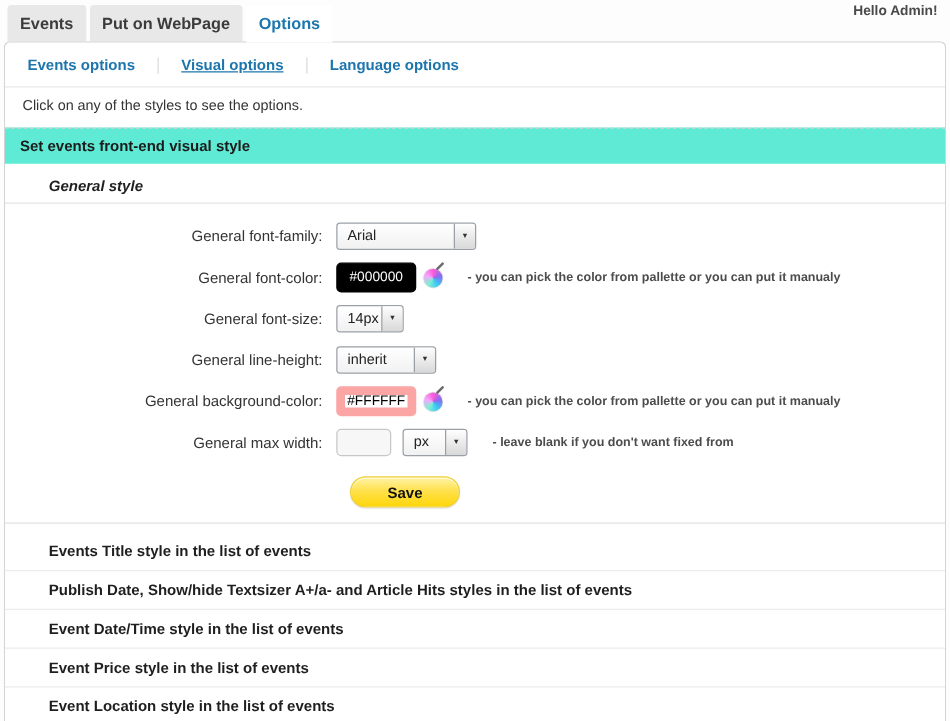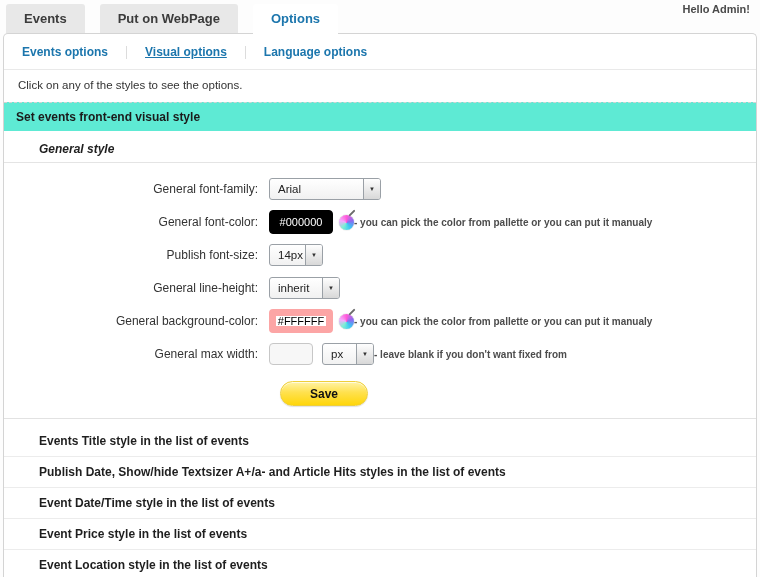--- a/index.html
+++ b/index.html
@@ -6,21 +6,21 @@
   html, body { width: 760px; height: 577px; overflow: hidden; }
   body {
     font-family: "Liberation Sans", sans-serif;
     background: #fdfdfd;
     color: #333;
   }
 
   
   .topbar { position: relative; height: 33px; display: flex; align-items: flex-end; padding-left: 6px; }
   .tab {
-    height: 29px; line-height: 29px; padding: 0 18px; margin-right: 15px;
+    height: 29px; line-height: 29px; padding: 0 10px; margin-right: 3px;
     background: #e8e8e8; color: #3b3b3b; font-weight: 700; font-size: 13px;
     border-radius: 3px 3px 0 0; cursor: pointer; white-space: nowrap;
   }
   .tab.active {
     background: #fff; color: #1c76ad; height: 30px; line-height: 30px;
     margin-bottom: -1px; position: relative; z-index: 3;
   }
   .greeting { position: absolute; top: 3px; right: 10px; font-size: 11px; font-weight: 700; color: #4a4a4a; }
 
   
@@ -46,36 +46,36 @@
 
   .general-head {
     padding: 11px 0 6px 35px; font-size: 12px; font-weight: 700; font-style: italic;
     color: #1f1f1f; border-bottom: 1px solid #e4e4e4; cursor: pointer;
   }
 
   
   .gform { border-bottom: 1px solid #e2e2e2; padding: 5px 0 12px; }
   .frow { display: flex; align-items: center; margin: 9px 0; min-height: 24px; }
   .flabel { width: 265px; text-align: right; padding-right: 11px; font-size: 12px; color: #333; flex: none; }
-  .fhelp { margin-left: 0; font-size: 10px; font-weight: 700; color: #4c4c4c; }
+  .fhelp { margin-left: 20px; font-size: 10px; font-weight: 700; color: #4c4c4c; }
 
   
   .fselect {
     display: inline-flex; align-items: stretch; height: 22px;
     border: 1px solid #9aa0a6; border-radius: 3px; overflow: hidden;
     background: linear-gradient(#ffffff, #f1f1f1); cursor: pointer; flex: none;
   }
   .fselect .val { flex: 1; padding: 0 8px; font-size: 11.5px; line-height: 20px; color: #222; white-space: nowrap; overflow: hidden; }
   .fselect .btn {
     width: 17px; flex: none; border-left: 1px solid #9aa0a6;
     background: linear-gradient(#fefefe, #d8d8d8);
     display: flex; align-items: center; justify-content: center;
   }
   .fselect .arr { font-size: 6px; color: #333; line-height: 1; }
-  .w-family { width: 112px; } .w-size { width: 54px; } .w-line { width: 71px; } .w-unit { width: 52px; margin-left: 9px; }
+  .w-family { width: 112px; } .w-size { width: 54px; } .w-line { width: 80px; } .w-unit { width: 52px; margin-left: 9px; }
 
   
   .cinput {
     width: 64px; height: 24px; border-radius: 4px; text-align: center;
     font-family: "Liberation Sans", sans-serif; font-size: 11px; flex: none;
   }
   .cinput.black { background: #000; color: #fff; border: 1px solid #000; }
   .cinput.white { background: #fff; color: #000; border: 7px solid #fca5a5; }
   .minput {
     width: 44px; height: 22px; border: 1px solid #c7c7c7; border-radius: 4px;
@@ -152,21 +152,21 @@
     </div>
 
     <div class="frow">
       <div class="flabel">General font-color:</div>
       <input class="cinput black" value="#000000" style="">
       <span class="picker"></span>
       <span class="fhelp">- you can pick the color from pallette or you can put it manualy</span>
     </div>
 
     <div class="frow">
-      <div class="flabel">Publish font-size:</div>
+      <div class="flabel">General font-size:</div>
       <div class="fselect w-size">
         <span class="val">14px</span>
         <span class="btn">
             <span class="arr">▼</span>
           </span>
       </div>
     </div>
 
     <div class="frow">
       <div class="flabel">General line-height:</div>

